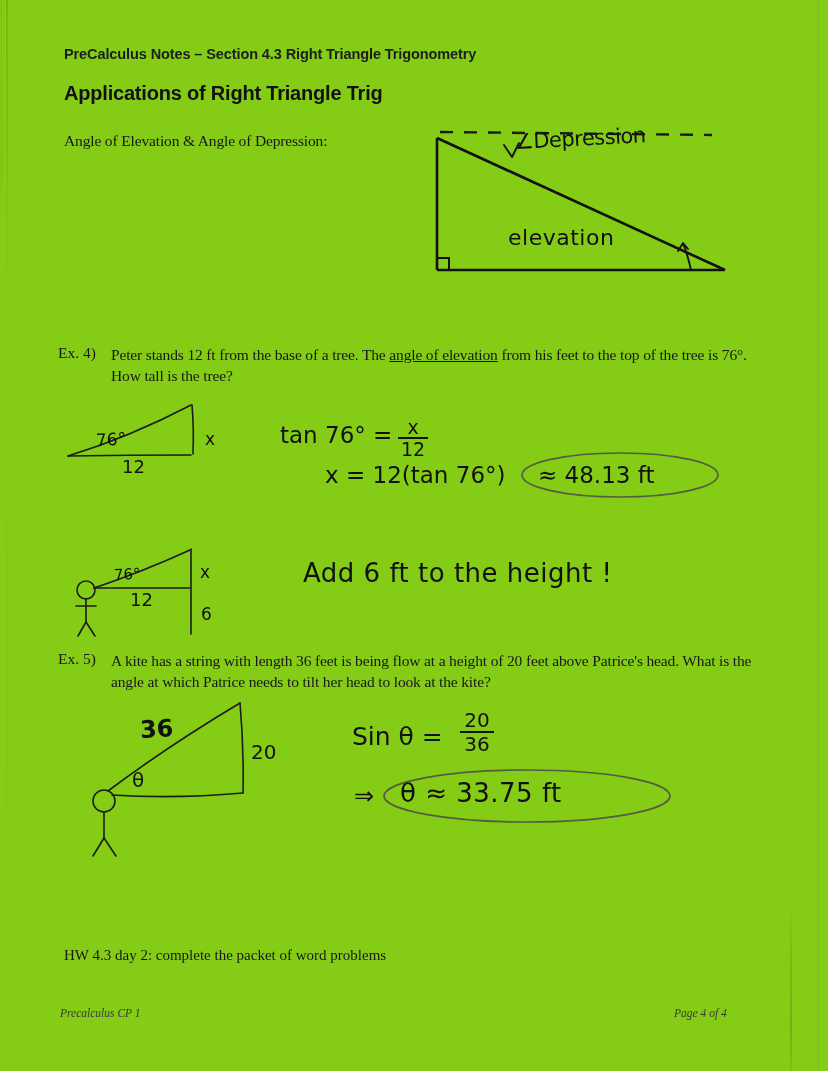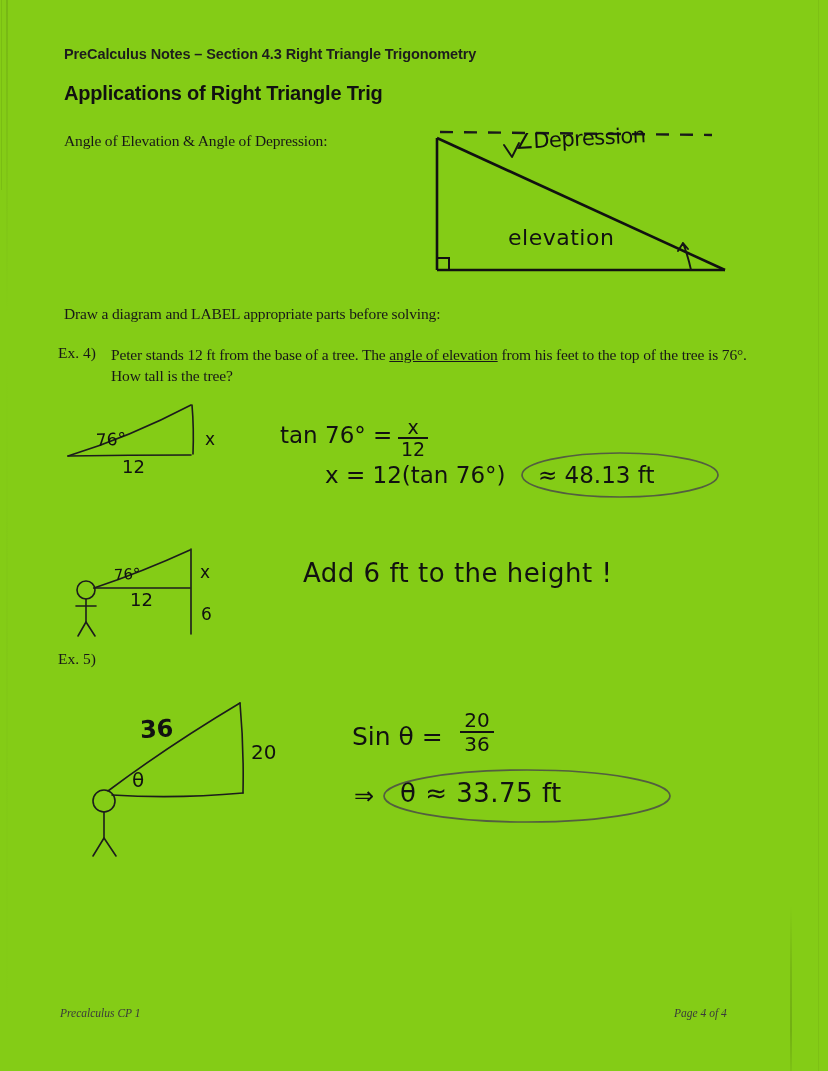--- a/index.html
+++ b/index.html
@@ -161,21 +161,20 @@
       <path class="printed-thin" d="M 17 148 L 29 148 L 29 160"></path>
 
       <path class="pen-stroke" d="M 84 35 L 92 47 M 99 33 L 92 47" stroke-width="2.2"></path>
 
       <path class="pen-stroke" d="M 271 160 Q 268 146 263 133 M 263 133 L 258 141 M 263 133 L 268 139" stroke-width="2.2"></path>
     </svg>
     <div class="abs hw-ink ink-slant" style="left:95px; top:20px; font-size:21px; letter-spacing:-0.5px;">∠Depression</div>
     <div class="abs hw-ink" style="left:88px; top:115px; font-size:22px; letter-spacing:0.5px;">elevation</div>
   </div>
 
-  <div class="abs body-line draw-instr">Draw a diagram and LABEL appropriate parts before solving:</div>
 
   <div class="abs ex-label ex4-label">Ex. 4)</div>
   <div class="abs ex-body ex4-body"><span>Peter stands 12 ft from the base of a tree. The </span><span class="underline-text">angle of elevation</span><span> from his feet to the top of the tree is 76°. How tall is the tree?</span></div>
 
   <div class="abs" style="left:58px; top:392px; width:175px; height:80px;">
     <svg width="175" height="80" viewBox="0 0 175 80">
       <path class="pen-thin" d="M 10 64 Q 70 63 133 63"></path>
       <path class="pen-thin" d="M 10 64 Q 72 45 133 13"></path>
       <path class="pen-thin" d="M 134 13 Q 136 36 135 62"></path>
     </svg>
@@ -213,20 +212,21 @@
     </svg>
     <div class="abs hw-ink ink-slant" style="left:42px; top:20px; font-size:15px;">76°</div>
     <div class="abs hw-ink" style="left:58px; top:43px; font-size:18px;">12</div>
     <div class="abs hw-ink" style="left:128px; top:16px; font-size:17px;">x</div>
     <div class="abs hw-ink" style="left:129px; top:58px; font-size:17px;">6</div>
   </div>
 
   <div class="abs hw-ink" style="left:303px; top:558px; font-size:26px; letter-spacing:0.5px;">Add 6 ft to the height !</div>
 
   <div class="abs ex-label ex5-label">Ex. 5)</div>
+  <div class="abs ex-body ex5-body">A kite has a string with length 36 feet is being flow at a height of 20 feet above Patrice's head. What is the angle at which Patrice needs to tilt her head to look at the kite?</div>
 
   <div class="abs" style="left:88px; top:698px; width:210px; height:160px;">
     <svg width="210" height="160" viewBox="0 0 210 160">
 
       <circle class="pen-thin" cx="16" cy="103" r="11"></circle>
       <path class="pen-thin" d="M 16 114 L 16 140"></path>
       <path class="pen-thin" d="M 16 140 L 5 158 M 16 140 L 28 158"></path>
 
       <path class="pen-thin" d="M 20 93 Q 80 48 152 5"></path>
       <path class="pen-thin" d="M 152 5 Q 156 50 155 95"></path>
@@ -245,18 +245,19 @@
       <div class="hw-ink" style="font-size:20px; line-height:21px;">36</div>
     </div>
     <div class="abs hw-ink" style="left:2px; top:72px; font-size:24px;">⇒</div>
     <div class="abs hw-ink" style="left:48px; top:68px; font-size:26px; letter-spacing:0.5px;">θ ≈ 33.75 ft</div>
     <svg class="abs" style="left:30px; top:58px;" width="290" height="56" viewBox="0 0 290 56">
       <ellipse class="pencil-stroke" cx="145" cy="28" rx="143" ry="26"></ellipse>
     </svg>
   </div>
 
   <div class="abs hw-block">
+    <span>HW 4.3 day 2: complete the packet of word problems</span>
   </div>
 
   <div class="abs footer-left">Precalculus CP 1</div>
   <div class="abs footer-right">Page 4 of 4</div>
 
 </div>
 
 </body></html>

